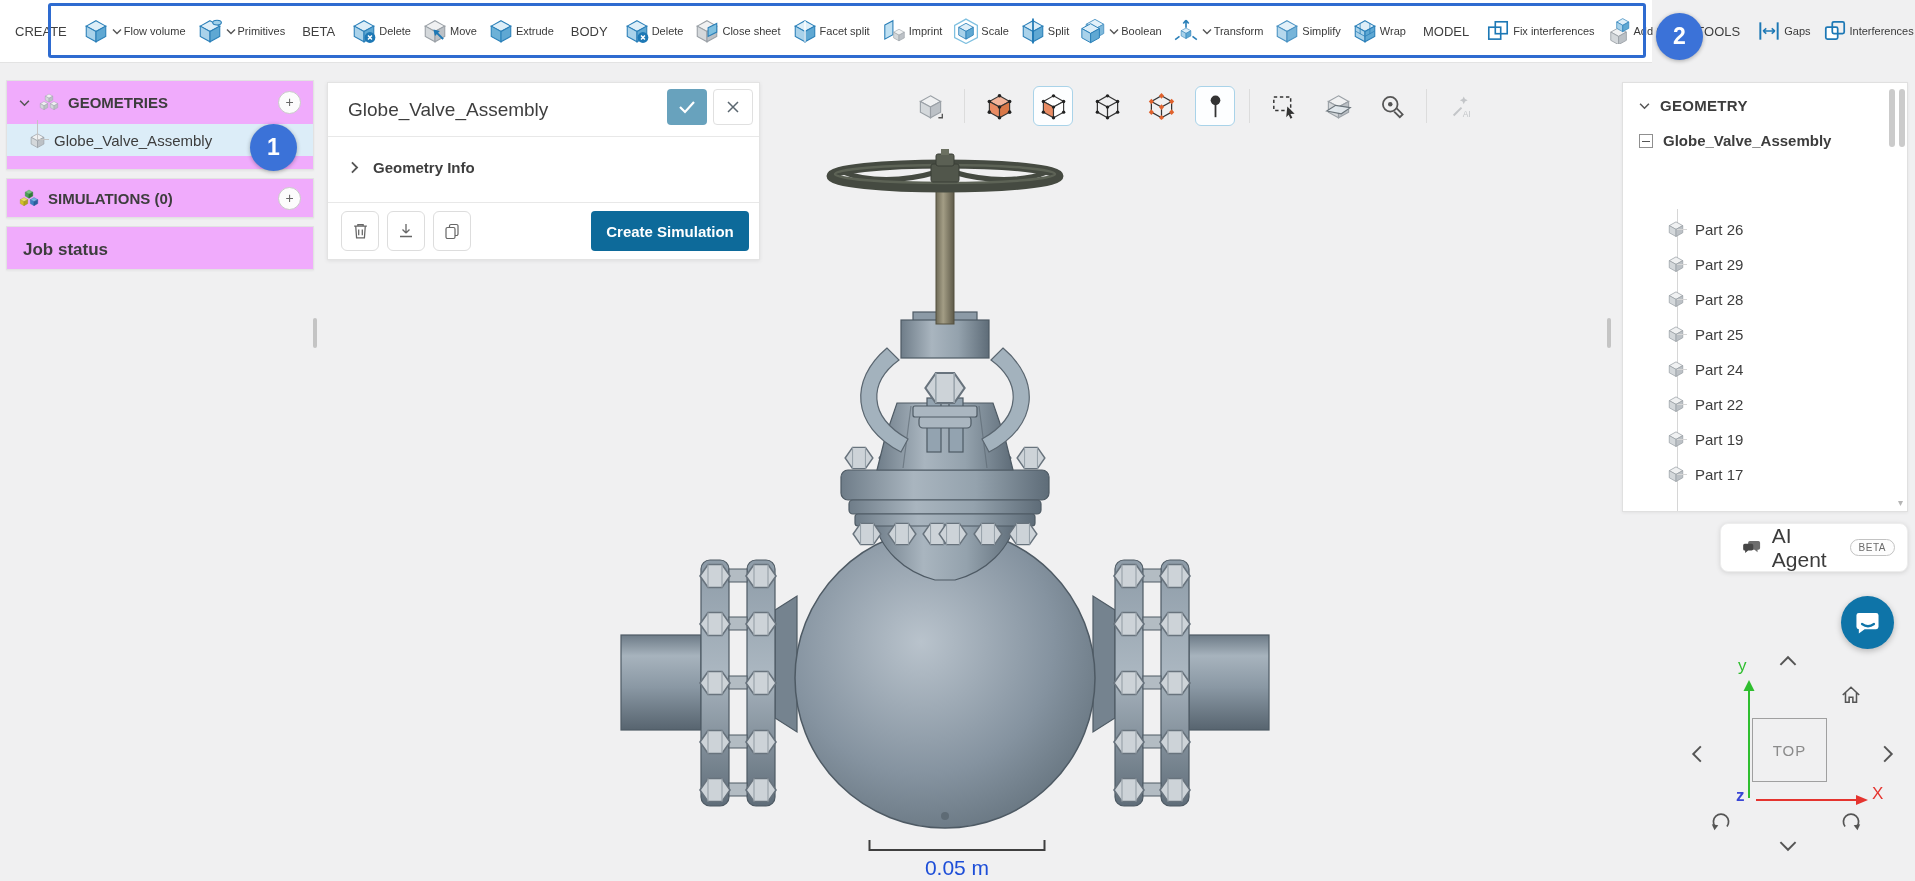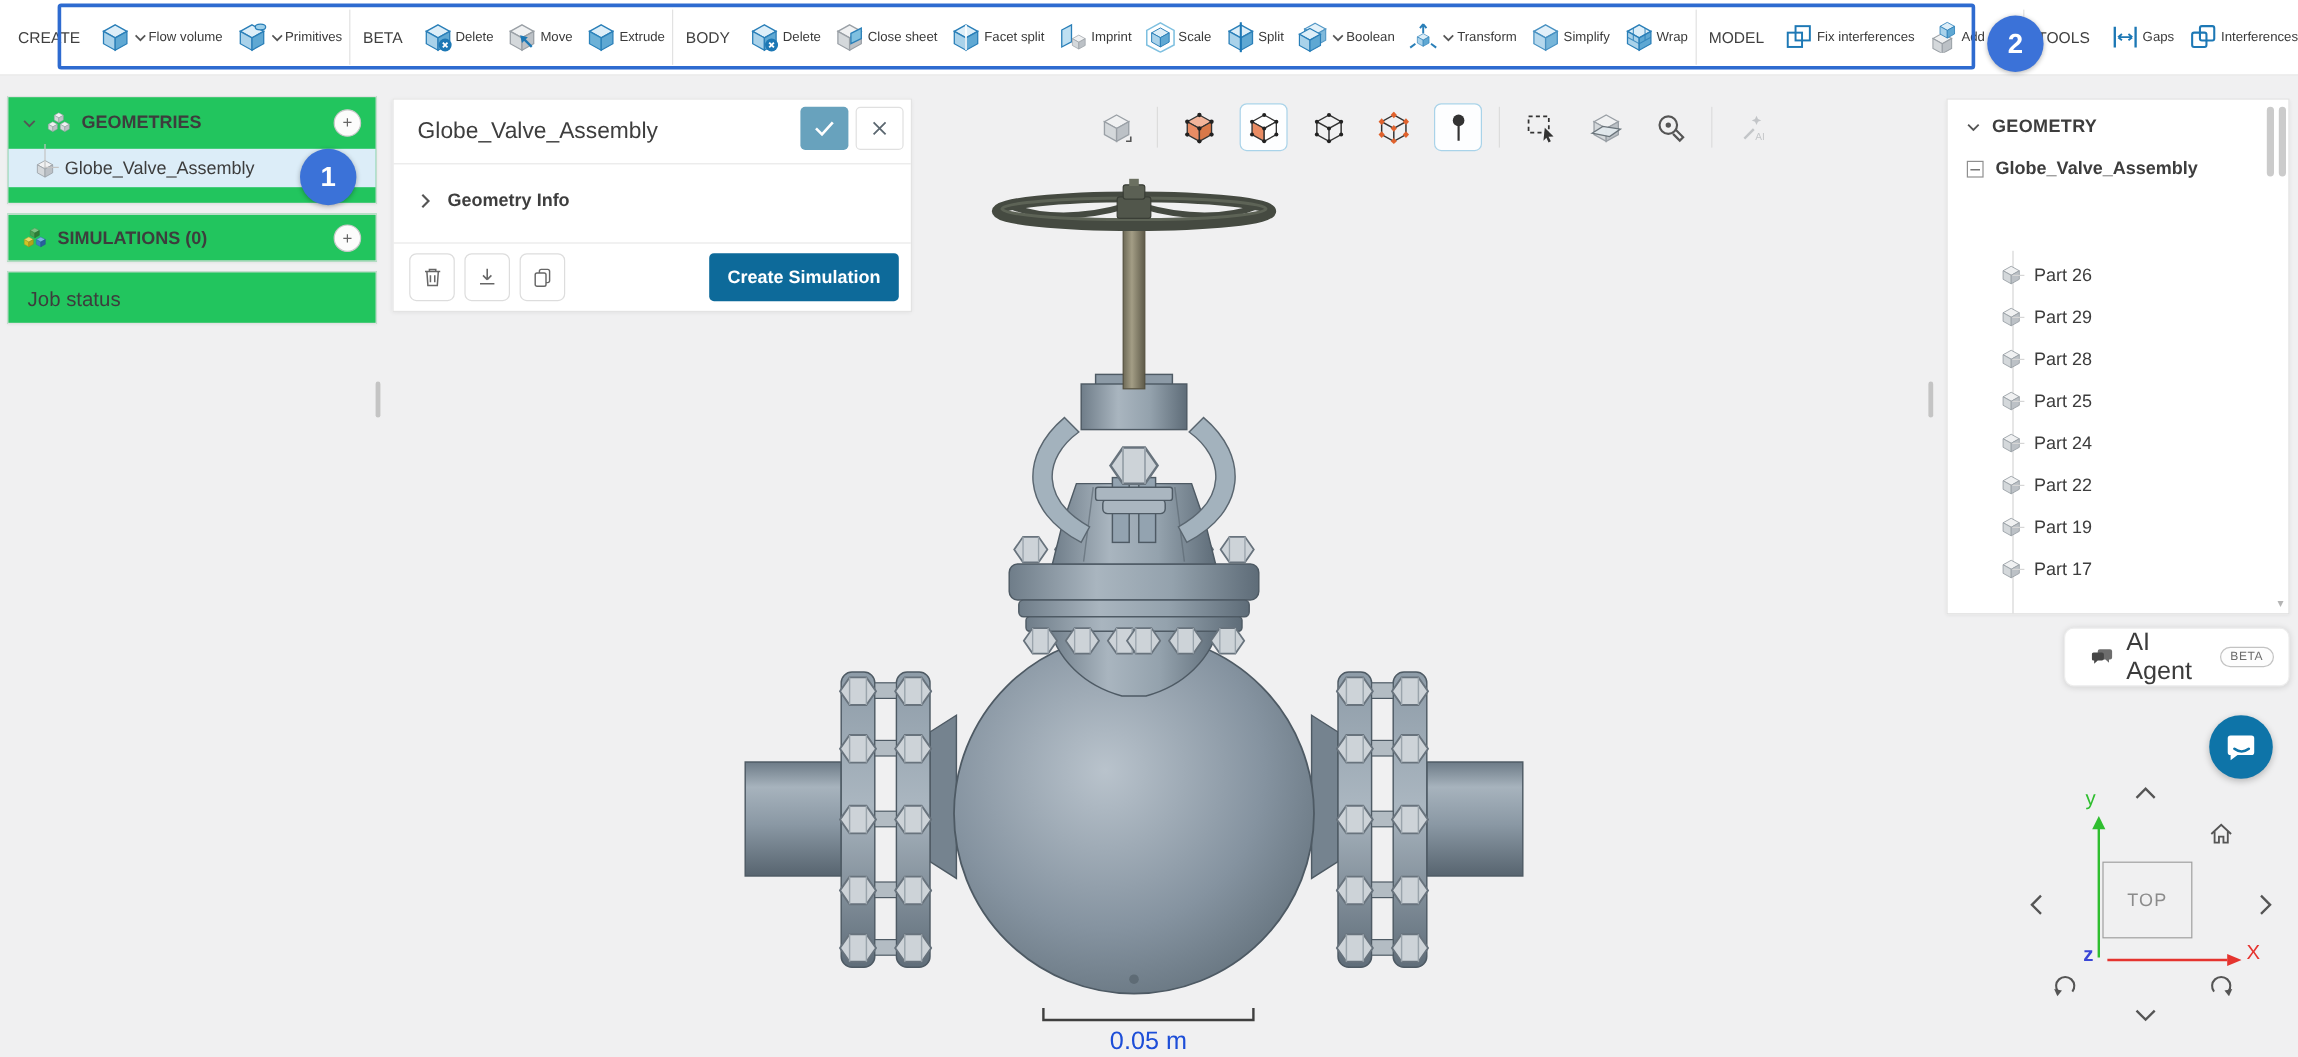--- a/index.html
+++ b/index.html
@@ -5,21 +5,21 @@
   * { box-sizing: border-box; margin: 0; padding: 0; }
   html,body { width:1915px; height:881px; overflow:hidden; }
   body {
     font-family:"Liberation Sans", sans-serif;
     background:#f0f0f1;
     color:#3d3d3d;
     position:relative;
   }
   
   .topbar {
-    position:absolute; left:0; top:0; width:1915px; height:63px;
+    position:absolute; left:0; top:0; width:1652px; height:63px;
     background:#fff; border-bottom:1px solid #e3e3e3;
     display:flex; align-items:center; padding-left:10px; z-index:5;
   }
   .tb-outline {
     position:absolute; left:48px; top:3px; width:1598px; height:55px;
     border:3px solid #2e6bd0; border-radius:3px; pointer-events:none; z-index:9;
   }
   .tb-group { display:flex; align-items:center; gap:11px; }
   .tb-group-label { font-size:13px; color:#3f3f3f; padding:0 5px; white-space:nowrap; }
   .tb-sep { width:1px; height:46px; background:#e2e2e2; margin:0 6px; }
@@ -30,34 +30,34 @@
   .chev { width:10px; height:7px; }
   
   .annot {
     position:absolute; width:47px; height:47px; border-radius:50%;
     background:#3b72d8; color:#fff; font-size:23px; font-weight:bold;
     display:flex; align-items:center; justify-content:center;
     box-shadow:0 1px 4px rgba(0,0,0,.3); z-index:60;
   }
   
   .card {
-    position:absolute; left:6px; width:308px; background:#22c55e;
+    position:absolute; left:6px; width:308px; background:#f0abfc;
     border:1px solid #e2e2e2; box-shadow:0 1px 2px rgba(0,0,0,.05); z-index:4;
   }
   .side-header { display:flex; align-items:center; gap:9px; padding:10px 12px; cursor:pointer; }
   .side-header .title { font-size:15px; font-weight:bold; color:#3d3d3d; flex:1; }
   .plus-btn {
     width:23px; height:23px; border-radius:50%; border:1px solid #c9c9c9; background:#fcfcfc;
     color:#666; font-size:14px; line-height:20px; text-align:center; cursor:pointer;
   }
   .geo-item { position:relative; height:32px; display:flex; align-items:center; gap:8px;
     padding-left:46px; background:#dcedf8; cursor:pointer; font-size:15px; }
   .tree-elbow { position:absolute; left:30px; top:-4px; width:12px; height:20px;
     border-left:1px solid #c4c4c4; border-bottom:1px solid #c4c4c4; }
-  .job-card { padding:13px 16px; font-size:17px; font-weight:normal; }
+  .job-card { padding:13px 16px; font-size:17px; font-weight:bold; }
   .grip { position:absolute; width:4px; height:30px; border-radius:2px; background:#c4c4c4; z-index:6; }
   
   .detail {
     position:absolute; left:327px; top:82px; width:433px; height:178px; background:#fff;
     border:1px solid #e3e3e3; box-shadow:0 1px 4px rgba(0,0,0,.08); z-index:4;
   }
   .detail-title { position:absolute; left:20px; top:16px; font-size:19px; color:#3e3e3e; }
   .btn-confirm { position:absolute; right:52px; top:6px; width:40px; height:36px; border:none;
     background:#68a2bd; border-radius:4px; cursor:pointer; display:flex; align-items:center; justify-content:center; }
   .btn-close { position:absolute; right:6px; top:6px; width:40px; height:36px;

